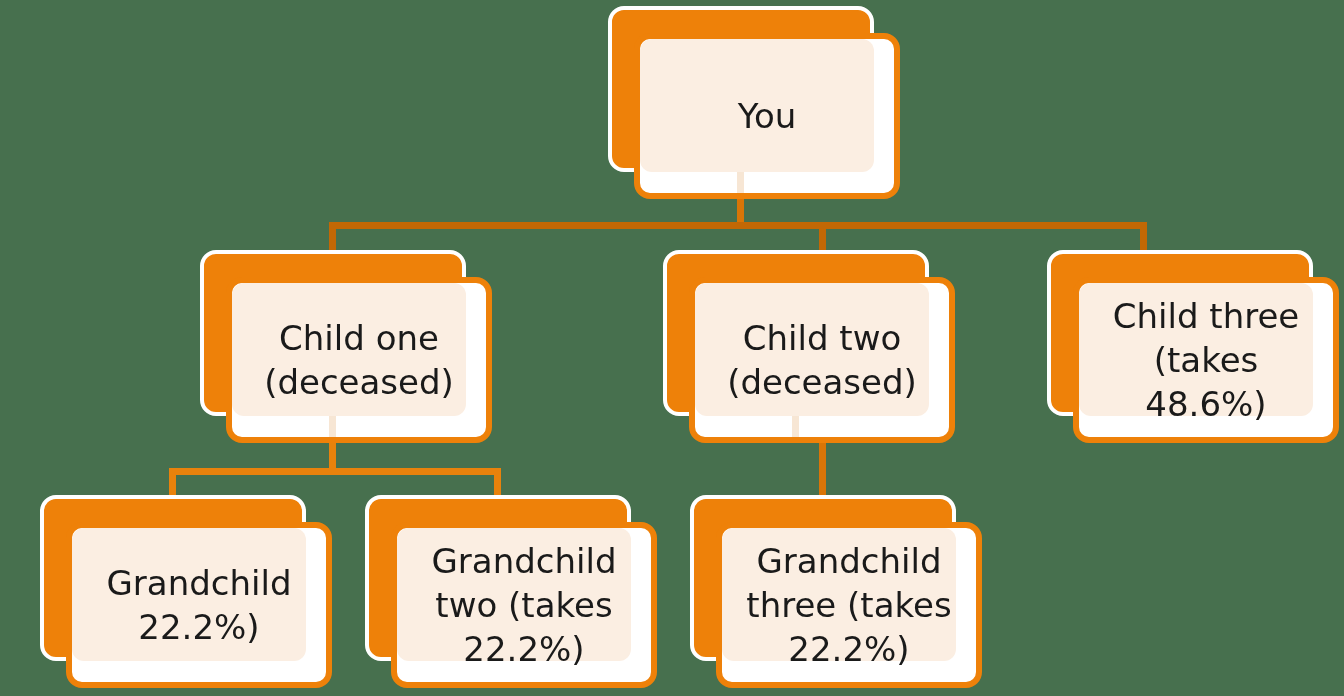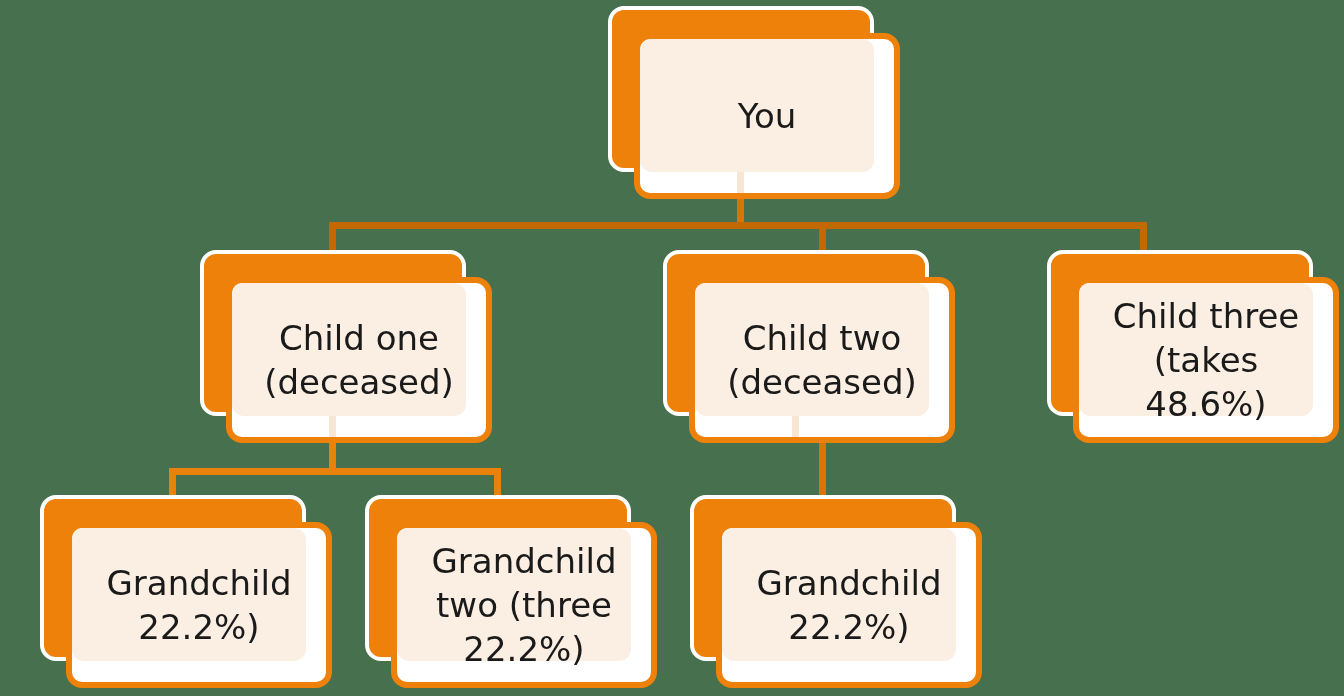--- a/index.html
+++ b/index.html
@@ -135,28 +135,29 @@
       <div class="label-line">22.2%)</div>
     </div>
   </div>
 
   <div class="node" id="node-grandchild-two">
     <div class="card-back"></div>
     <div class="card-front"></div>
     <div class="card-peach"></div>
     <div class="node-label">
       <div class="label-line">Grandchild</div>
-      <div class="label-line">two (three</div>
+      <div class="label-line">two (takes</div>
       <div class="label-line">22.2%)</div>
     </div>
   </div>
 
   <div class="node" id="node-grandchild-three">
     <div class="card-back"></div>
     <div class="card-front"></div>
     <div class="card-peach"></div>
     <div class="node-label">
       <div class="label-line">Grandchild</div>
+      <div class="label-line">three (takes</div>
       <div class="label-line">22.2%)</div>
     </div>
   </div>
 
 </div>
 
 </body></html>

